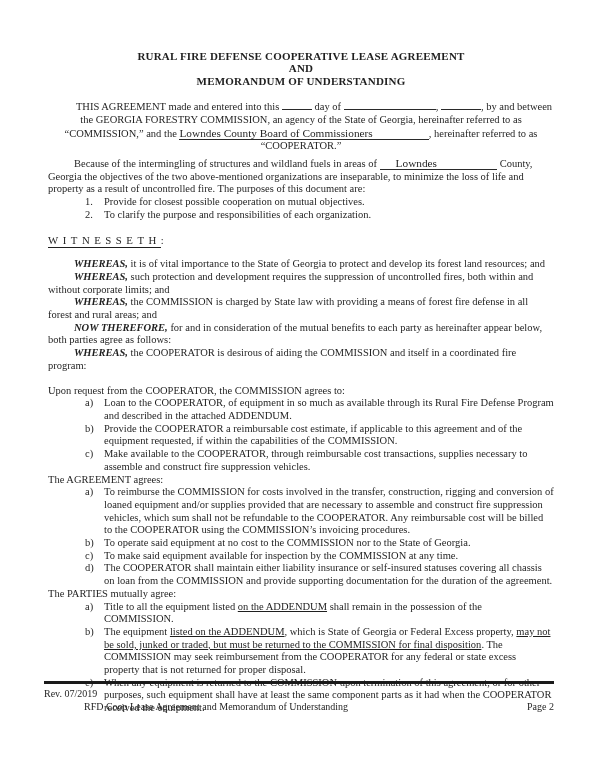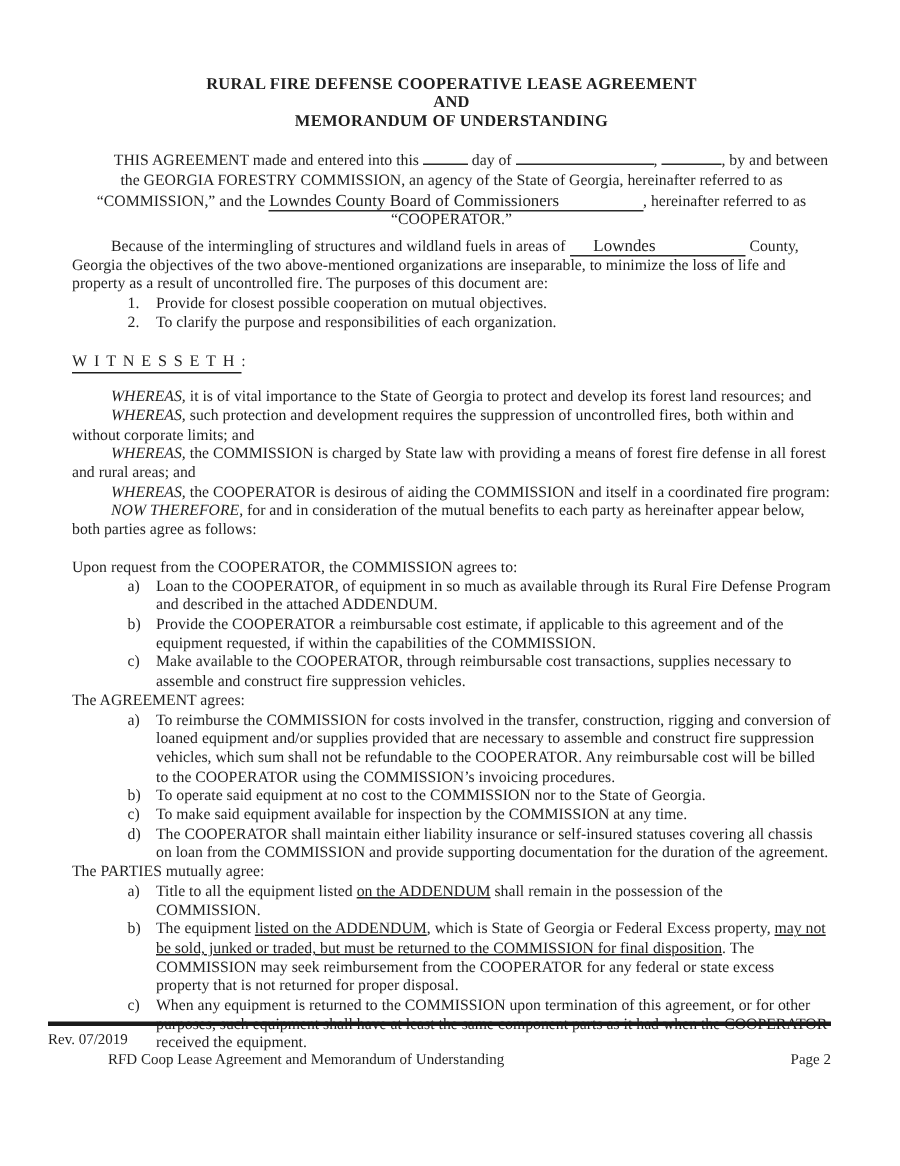--- a/index.html
+++ b/index.html
@@ -20,23 +20,23 @@
   .blank-month { width:92px; }
   .blank-year { width:40px; }
   .fill { border-bottom:1px solid #2a2a2a; font-size:11.3px; white-space:nowrap; }
   .fill-cooperator { padding-right:56px; }
   .fill-county { padding-right:60px;padding-left:16px; }
   .li { display:flex; }
   .li-label { flex:none; width:19px; margin-left:37px; }
   .li-text { flex:1; }
   .witnesseth { margin-bottom:11px; }
   .ws-letters { letter-spacing:4.5px; border-bottom:1px solid #1f1f1f; padding-bottom:1px; font-size:10.8px; }
-  .lead { font-weight:normal; font-style:italic; }
+  .lead { font-weight:bold; font-style:italic; }
   .u { text-decoration:underline; text-underline-offset:1px; }
-  .footer { position:absolute; left:32px; right:34px; top:681px; border-top:3px solid #1a1a1a; padding-top:3px; font-size:10px; line-height:13px; }
+  .footer { position:absolute; left:44px; right:34px; top:681px; border-top:3px solid #1a1a1a; padding-top:3px; font-size:10px; line-height:13px; }
   .footer-row2 { display:flex; justify-content:space-between;margin-left:40px; }
 </style>
 </head>
 <body>
 
 <div class="page">
   <div class="content">
 
     <div class="title-block">
       <div>RURAL FIRE DEFENSE COOPERATIVE LEASE AGREEMENT</div>
@@ -58,22 +58,22 @@
           <span class="li-text">To clarify the purpose and responsibilities of each organization.</span>
         </div>
     </div>
 
     <div class="witnesseth"><span class="ws-letters">WITNESSETH</span><span>:</span></div>
 
     <div class="mb-lg">
       <p class="para indent"><span class="lead">WHEREAS,</span> <span>it is of vital importance to the State of Georgia to protect and develop its forest land resources; and</span></p>
       <p class="para indent"><span class="lead">WHEREAS,</span> <span>such protection and development requires the suppression of uncontrolled fires, both within and without corporate limits; and</span></p>
       <p class="para indent"><span class="lead">WHEREAS,</span> <span>the COMMISSION is charged by State law with providing a means of forest fire defense in all forest and rural areas; and</span></p>
+      <p class="para indent"><span class="lead">NOW THEREFORE,</span> <span>for and in consideration of the mutual benefits to each party as hereinafter appear below, both parties agree as follows:</span></p>
       <p class="para indent"><span class="lead">WHEREAS,</span> <span>the COOPERATOR is desirous of aiding the COMMISSION and itself in a coordinated fire program:</span></p>
-      <p class="para indent"><span class="lead">NOW THEREFORE,</span> <span>for and in consideration of the mutual benefits to each party as hereinafter appear below, both parties agree as follows:</span></p>
     </div>
 
     <div>
       <p class="para">Upon request from the COOPERATOR, the COMMISSION agrees to:</p>
       <div class="li">
           <span class="li-label">a)</span>
           <span class="li-text">Loan to the COOPERATOR, of equipment in so much as available through its Rural Fire Defense Program and described in the attached ADDENDUM.</span>
         </div>
       <div class="li">
           <span class="li-label">b)</span>

